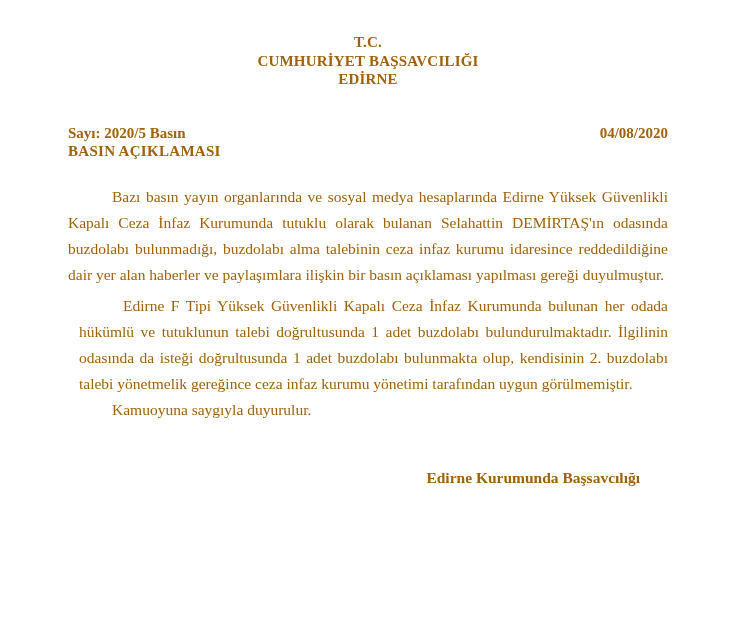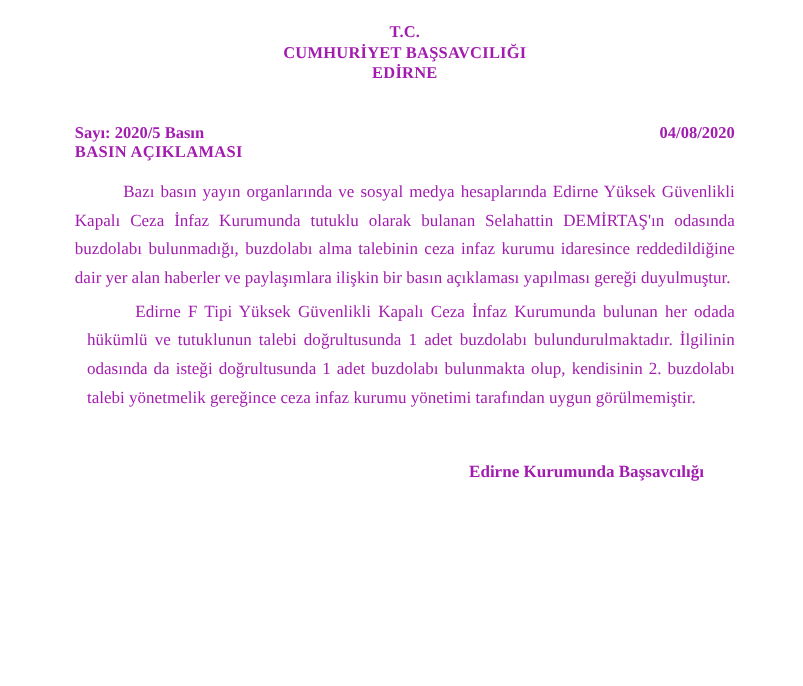--- a/index.html
+++ b/index.html
@@ -1,24 +1,24 @@
 <!DOCTYPE html>
 <html><head>
 <meta charset="utf-8">
 <style>
   html, body { margin: 0; padding: 0; background: #ffffff; }
   .page {
     position: relative;
     width: 730px;
     height: 624px;
     background: #ffffff;
-    color: #a21caf;
+    color: #a16207;
     font-family: "Liberation Serif", "DejaVu Serif", serif;
     box-sizing: border-box;
-    padding: 21px 62px 0 68px;
+    padding: 33px 62px 0 68px;
     overflow: hidden;
   }
   .letterhead {
     text-align: center;
     font-weight: bold;
     font-size: 15px;
     line-height: 18.5px;
     letter-spacing: 0.2px;
     white-space: nowrap;
   }
@@ -37,21 +37,21 @@
     letter-spacing: 0.3px;
     margin-top: 1px;
   }
   .body-par {
     margin: 0;
     font-size: 15.5px;
     line-height: 26px;
     text-align: justify;
     text-indent: 44px;
   }
-  .par-1 { margin-top: 14px; }
+  .par-1 { margin-top: 24px; }
   .par-2 { margin-top: 5px; margin-left: 11px; }
   .closing { text-align: left; }
   .signature {
     margin-top: 46px;
     text-align: right;
     padding-right: 28px;
     font-weight: bold;
     font-size: 15.5px;
   }
 </style>
@@ -70,16 +70,17 @@
     <span>Sayı: 2020/5 Basın</span>
     <span>04/08/2020</span>
   </div>
 
   <div class="doc-title">BASIN AÇIKLAMASI</div>
 
   <p class="body-par par-1">Bazı basın yayın organlarında ve sosyal medya hesaplarında Edirne Yüksek Güvenlikli Kapalı Ceza İnfaz Kurumunda tutuklu olarak bulanan Selahattin DEMİRTAŞ'ın odasında buzdolabı bulunmadığı, buzdolabı alma talebinin ceza infaz kurumu idaresince reddedildiğine dair yer alan haberler ve paylaşımlara ilişkin bir basın açıklaması yapılması gereği duyulmuştur.</p>
 
   <p class="body-par par-2">Edirne F Tipi Yüksek Güvenlikli Kapalı Ceza İnfaz Kurumunda bulunan her odada hükümlü ve tutuklunun talebi doğrultusunda 1 adet buzdolabı bulundurulmaktadır. İlgilinin odasında da isteği doğrultusunda 1 adet buzdolabı bulunmakta olup, kendisinin 2. buzdolabı talebi yönetmelik gereğince ceza infaz kurumu yönetimi tarafından uygun görülmemiştir.</p>
 
+  <p class="body-par closing">Kamuoyuna saygıyla duyurulur.</p>
 
   <div class="signature">Edirne Kurumunda Başsavcılığı</div>
 
 </div>
 
 </body></html>

